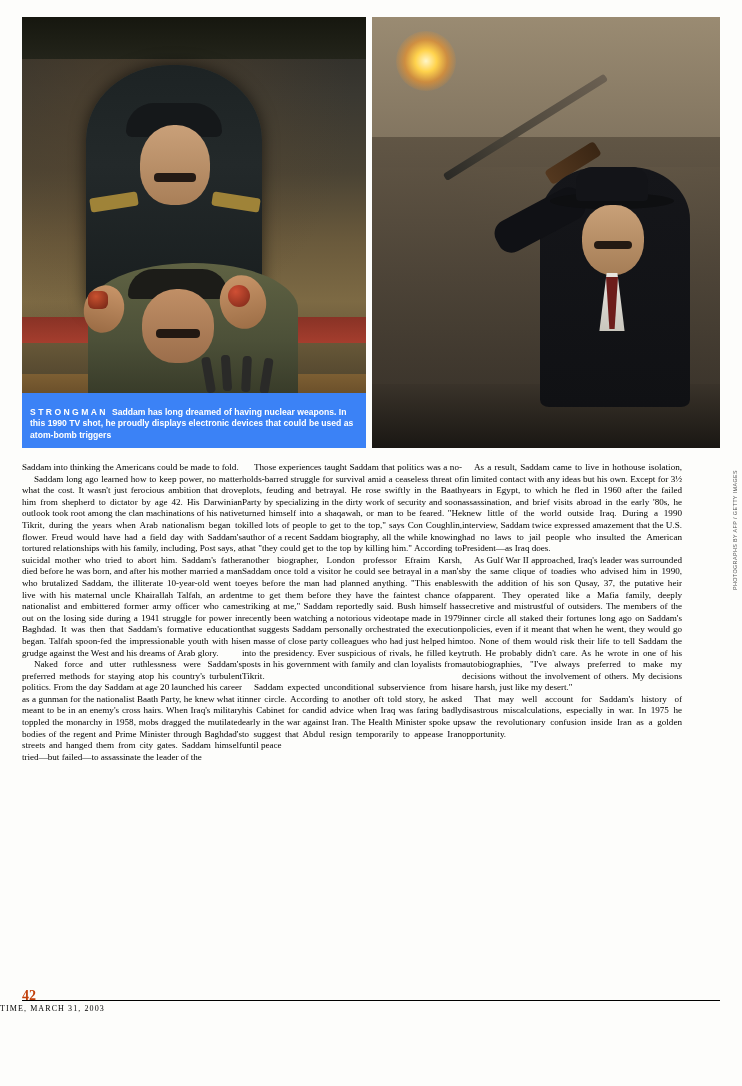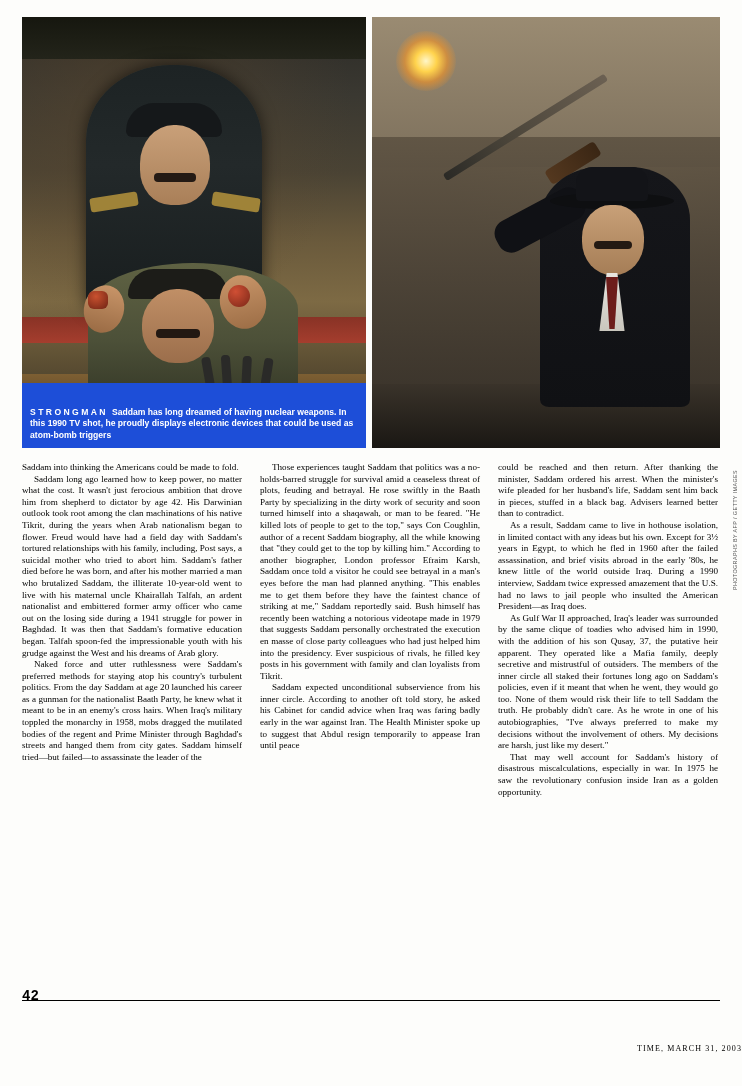--- a/index.html
+++ b/index.html
@@ -205,23 +205,23 @@
   }
   .rt-crowd {
     position:absolute; left:0; bottom:0; width:100%; height:64px;
     background:linear-gradient(180deg,#3a332a,#1a1713);
   }
 
   
   .caption {
     position:absolute;
     left:0; right:0; bottom:0;
-    background:#1d4ed8;
+    background:#3b82f6;
     color:#fff;
-    padding:24px 8px 7px 8px;
+    padding:14px 8px 7px 8px;
     font-family:"Liberation Sans", sans-serif;
     font-size:8.6px;
     line-height:11.4px;
     font-weight:bold;
   }
   .caption .kicker {
     letter-spacing:2.4px;
     margin-right:4px;
   }
   .caption .body {
@@ -229,21 +229,20 @@
   }
 
   
   .columns {
     position:absolute;
     left:22px;
     top:462px;
     width:698px;
     height:520px;
     display:flex;
-    gap:18px;
     font-family:Liberation Serif, serif;
   }
   .col {
     width: 220px;
     font-size:9.1px;
     line-height:11.6px;
     text-align:justify;
     hyphens:auto;
   }
   .col p { margin:0; text-indent:12px; }
@@ -261,41 +260,40 @@
     writing-mode: vertical-rl;
     transform: rotate(180deg);
     white-space:nowrap;
   }
 
   
   .folio {
     position:absolute;
     left:22px;
     top:988px;
-    font-family:Liberation Mono, monospace;
+    font-family:Liberation Serif, serif;
     font-size:14px;
     font-weight:bold;
-    color:#000000;
+    color:#c2410c;
   }
   .footline {
     position:absolute;
     left:22px;
     right:22px;
     top:1000px;
     border-top:1px solid #000;
   }
   .footer-text {
     position:absolute;
     left:0; right:0;
     top:1004px;
-    text-align:right;
+    text-align:left;
     font-family:"Liberation Serif", serif;
     font-size:8px;
     letter-spacing:1.1px;
-    margin-top:40px;
   }
 </style>
 </head>
 <body>
 
 <div class="page">
 
   <div class="photo-row">
 
     <div class="photo photo-left">
@@ -354,21 +352,20 @@
     <div class="col">
       <p class="first">Saddam into thinking the Americans could be made to fold.</p>
       <p>Saddam long ago learned how to keep power, no matter what the cost. It wasn't just ferocious ambition that drove him from shepherd to dictator by age 42. His Darwinian outlook took root among the clan machinations of his native Tikrit, during the years when Arab nationalism began to flower. Freud would have had a field day with Saddam's tortured relationships with his family, including, Post says, a suicidal mother who tried to abort him. Saddam's father died before he was born, and after his mother married a man who brutalized Saddam, the illiterate 10-year-old went to live with his maternal uncle Khairallah Talfah, an ardent nationalist and embittered former army officer who came out on the losing side during a 1941 struggle for power in Baghdad. It was then that Saddam's formative education began. Talfah spoon-fed the impressionable youth with his grudge against the West and his dreams of Arab glory.</p>
       <p>Naked force and utter ruthlessness were Saddam's preferred methods for staying atop his country's turbulent politics. From the day Saddam at age 20 launched his career as a gunman for the nationalist Baath Party, he knew what it meant to be in an enemy's cross hairs. When Iraq's military toppled the monarchy in 1958, mobs dragged the mutilated bodies of the regent and Prime Minister through Baghdad's streets and hanged them from city gates. Saddam himself tried—but failed—to assassinate the leader of the</p>
     </div>
     <div class="col">
       <p>Those experiences taught Saddam that politics was a no-holds-barred struggle for survival amid a ceaseless threat of plots, feuding and betrayal. He rose swiftly in the Baath Party by specializing in the dirty work of security and soon turned himself into a shaqawah, or man to be feared. "He killed lots of people to get to the top," says Con Coughlin, author of a recent Saddam biography, all the while knowing that "they could get to the top by killing him." According to another biographer, London professor Efraim Karsh, Saddam once told a visitor he could see betrayal in a man's eyes before the man had planned anything. "This enables me to get them before they have the faintest chance of striking at me," Saddam reportedly said. Bush himself has recently been watching a notorious videotape made in 1979 that suggests Saddam personally orchestrated the execution en masse of close party colleagues who had just helped him into the presidency. Ever suspicious of rivals, he filled key posts in his government with family and clan loyalists from Tikrit.</p>
       <p>Saddam expected unconditional subservience from his inner circle. According to another oft told story, he asked his Cabinet for candid advice when Iraq was faring badly early in the war against Iran. The Health Minister spoke up to suggest that Abdul resign temporarily to appease Iran until peace</p>
     </div>
     <div class="col">
-      <p class="first">could be reached and then return. After thanking the minister, Saddam ordered his arrest. When the minister's wife pleaded for her husband's life, Saddam sent him back in pieces, stuffed in a black bag. Advisers learned better than to contradict.</p>
       <p>As a result, Saddam came to live in hothouse isolation, in limited contact with any ideas but his own. Except for 3½ years in Egypt, to which he fled in 1960 after the failed assassination, and brief visits abroad in the early '80s, he knew little of the world outside Iraq. During a 1990 interview, Saddam twice expressed amazement that the U.S. had no laws to jail people who insulted the American President—as Iraq does.</p>
       <p>As Gulf War II approached, Iraq's leader was surrounded by the same clique of toadies who advised him in 1990, with the addition of his son Qusay, 37, the putative heir apparent. They operated like a Mafia family, deeply secretive and mistrustful of outsiders. The members of the inner circle all staked their fortunes long ago on Saddam's policies, even if it meant that when he went, they would go too. None of them would risk their life to tell Saddam the truth. He probably didn't care. As he wrote in one of his autobiographies, "I've always preferred to make my decisions without the involvement of others. My decisions are harsh, just like my desert."</p>
       <p>That may well account for Saddam's history of disastrous miscalculations, especially in war. In 1975 he saw the revolutionary confusion inside Iran as a golden opportunity.</p>
     </div>
   </div>
 
   <div class="folio">42</div>
   <div class="footline"></div>
   <div class="footer-text">TIME, MARCH 31, 2003</div>
 

